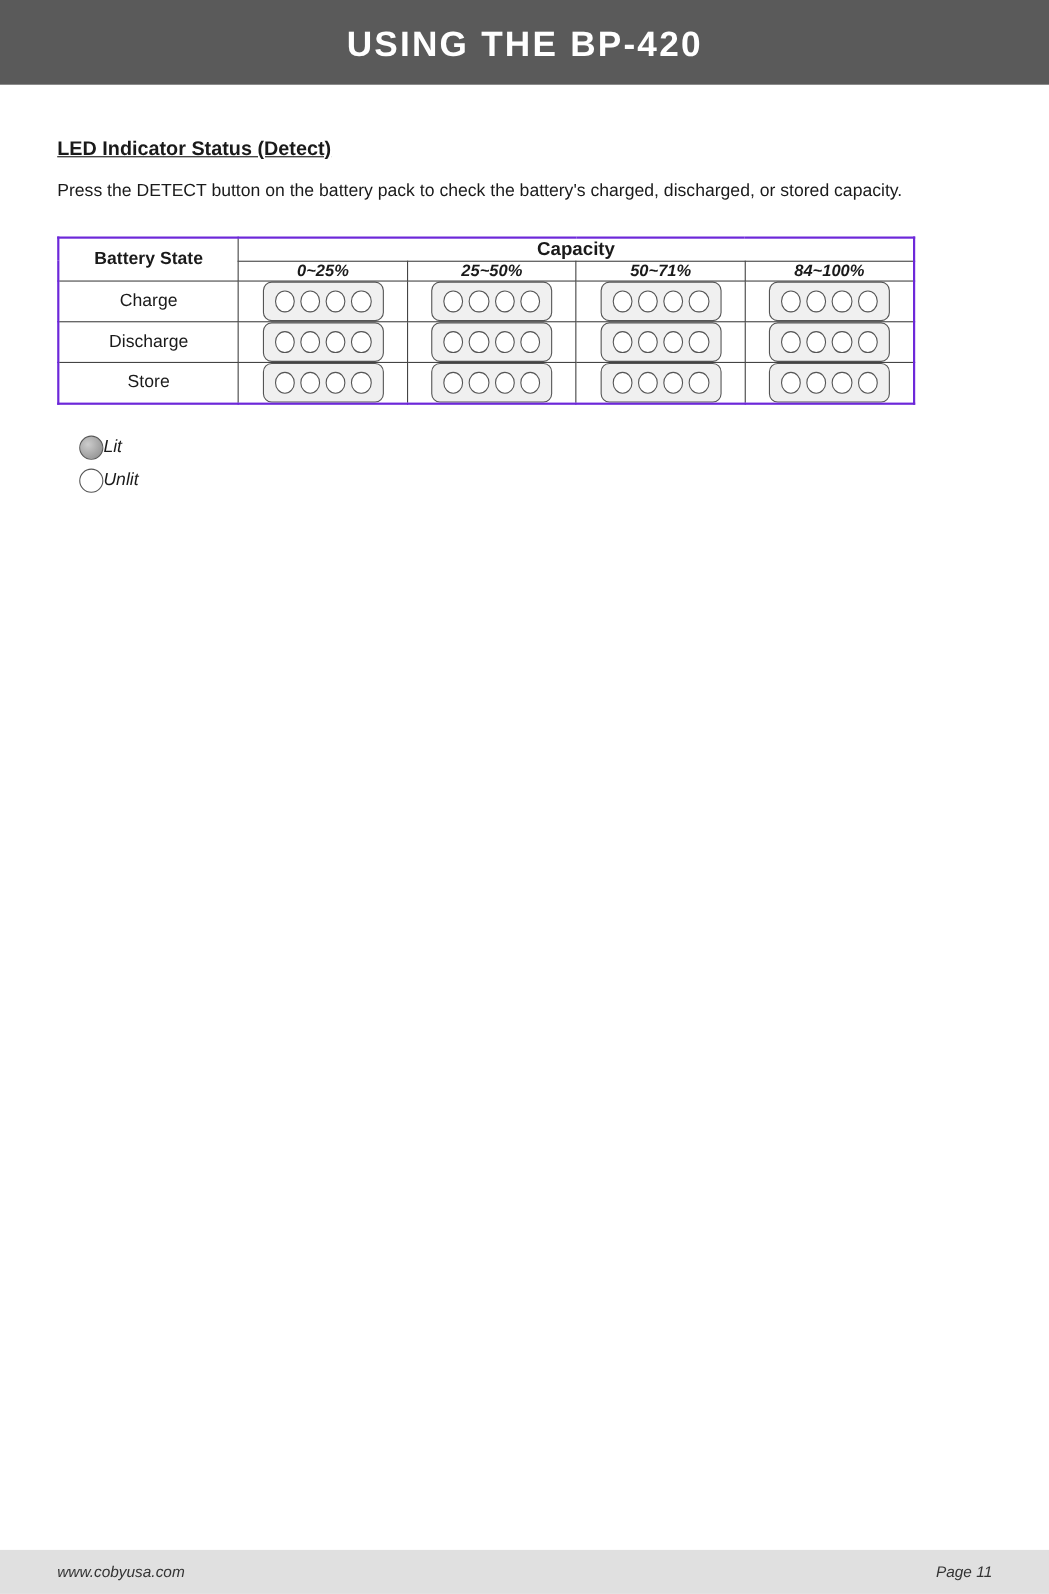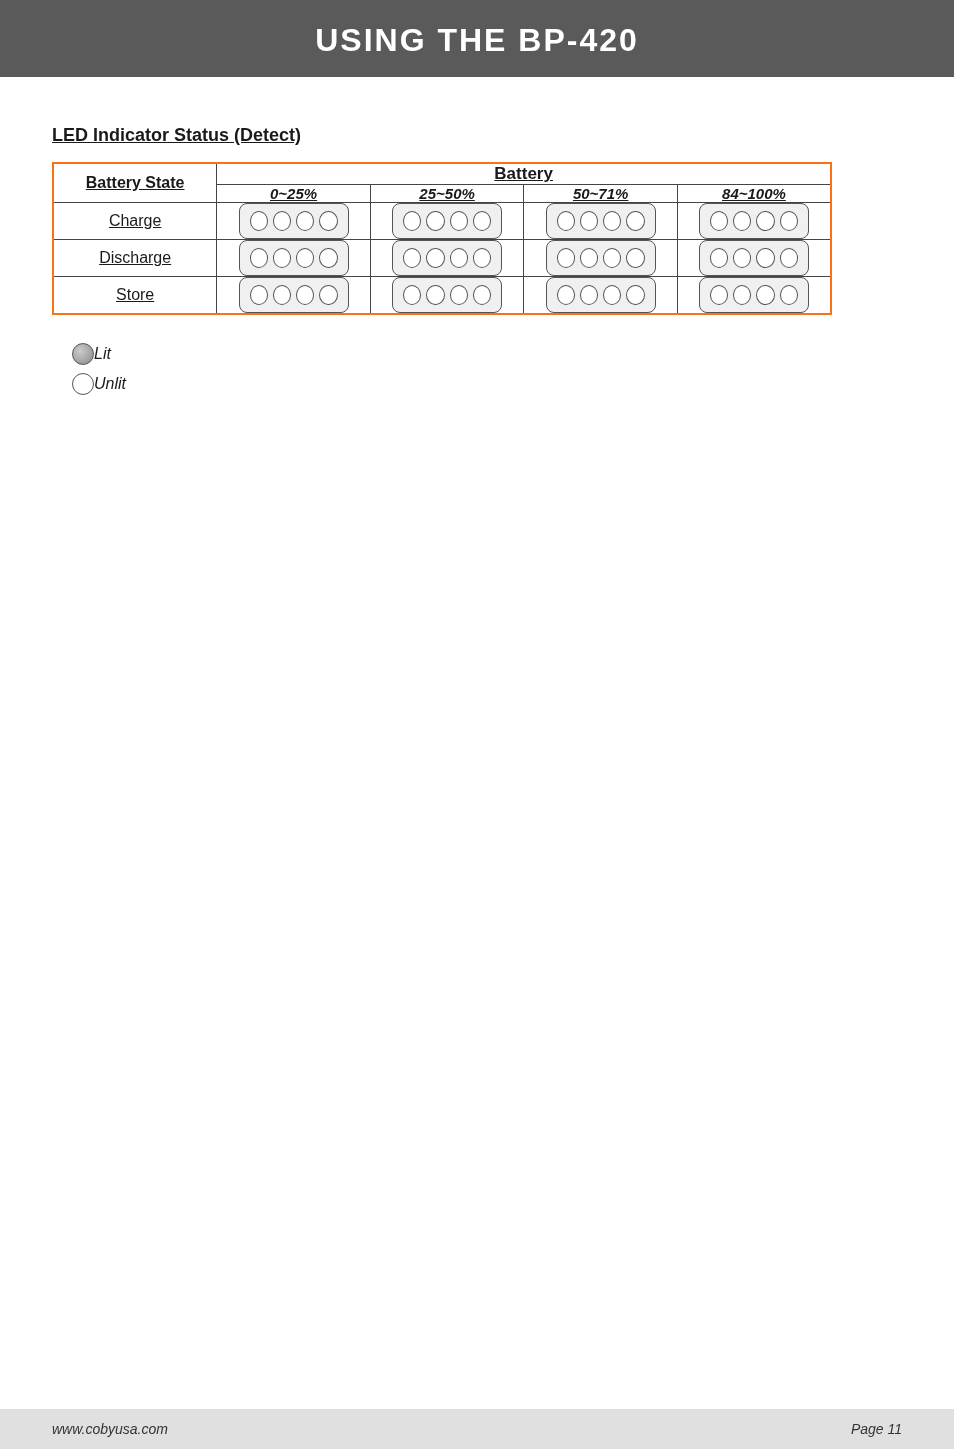--- a/index.html
+++ b/index.html
@@ -44,23 +44,22 @@
       font-size: 16px;
       line-height: 1.55;
       margin-bottom: 28px;
     }
 
     
     .led-table {
       border-collapse: collapse;
       width: 100%;
       max-width: 780px;
-      border: 2px solid #f97316;
+      border: 2px solid #6d28d9;
       margin-bottom: 28px;
-      text-decoration: underline;
     }
 
     .led-table th,
     .led-table td {
       border: 1.5px solid #444;
       padding: 0;
       text-align: center;
     }
 
     
@@ -167,29 +166,30 @@
 <body>
 
 <div class="page-header">
   <h1>USING THE BP-420</h1>
 </div>
 
 <div class="content">
 
   <div class="section-heading">LED Indicator Status (Detect)</div>
 
+  <p class="intro-text">Press the DETECT button on the battery pack to check the battery's charged, discharged, or stored capacity.</p>
 
   <table class="led-table">
     <thead>
       <tr>
         <td class="battery-state-cell" rowspan="2">
           <span>Battery State</span>
         </td>
         <th class="capacity-header" colspan="4">
-          <span>Battery</span>
+          <span>Capacity</span>
         </th>
       </tr>
       <tr>
         <th class="range-header">
           <span>0~25%</span>
         </th>
         <th class="range-header">
           <span>25~50%</span>
         </th>
         <th class="range-header">

